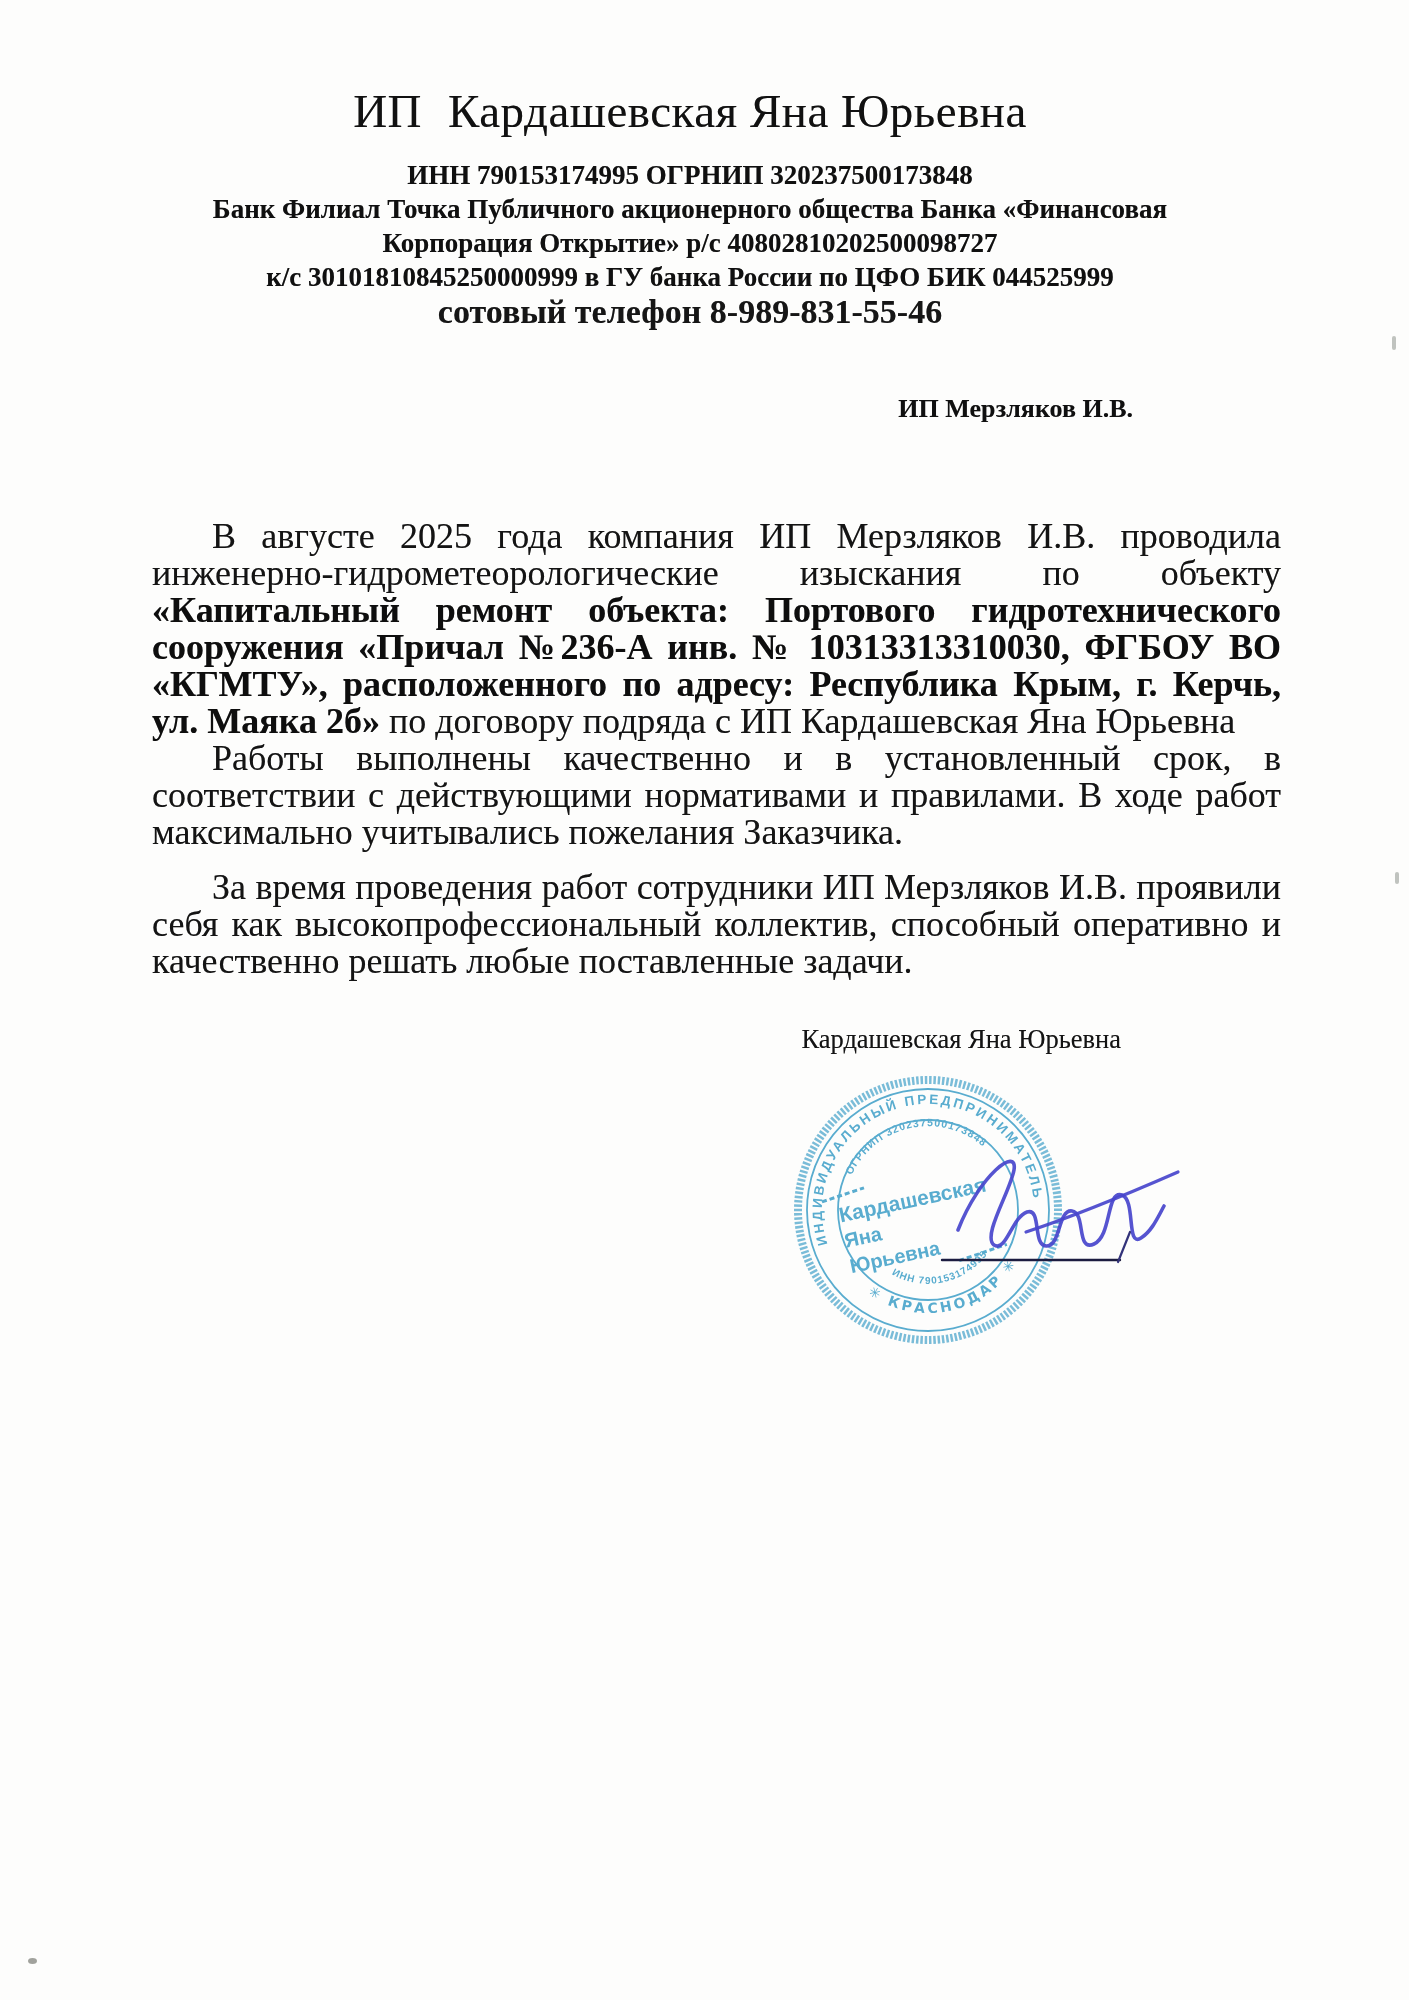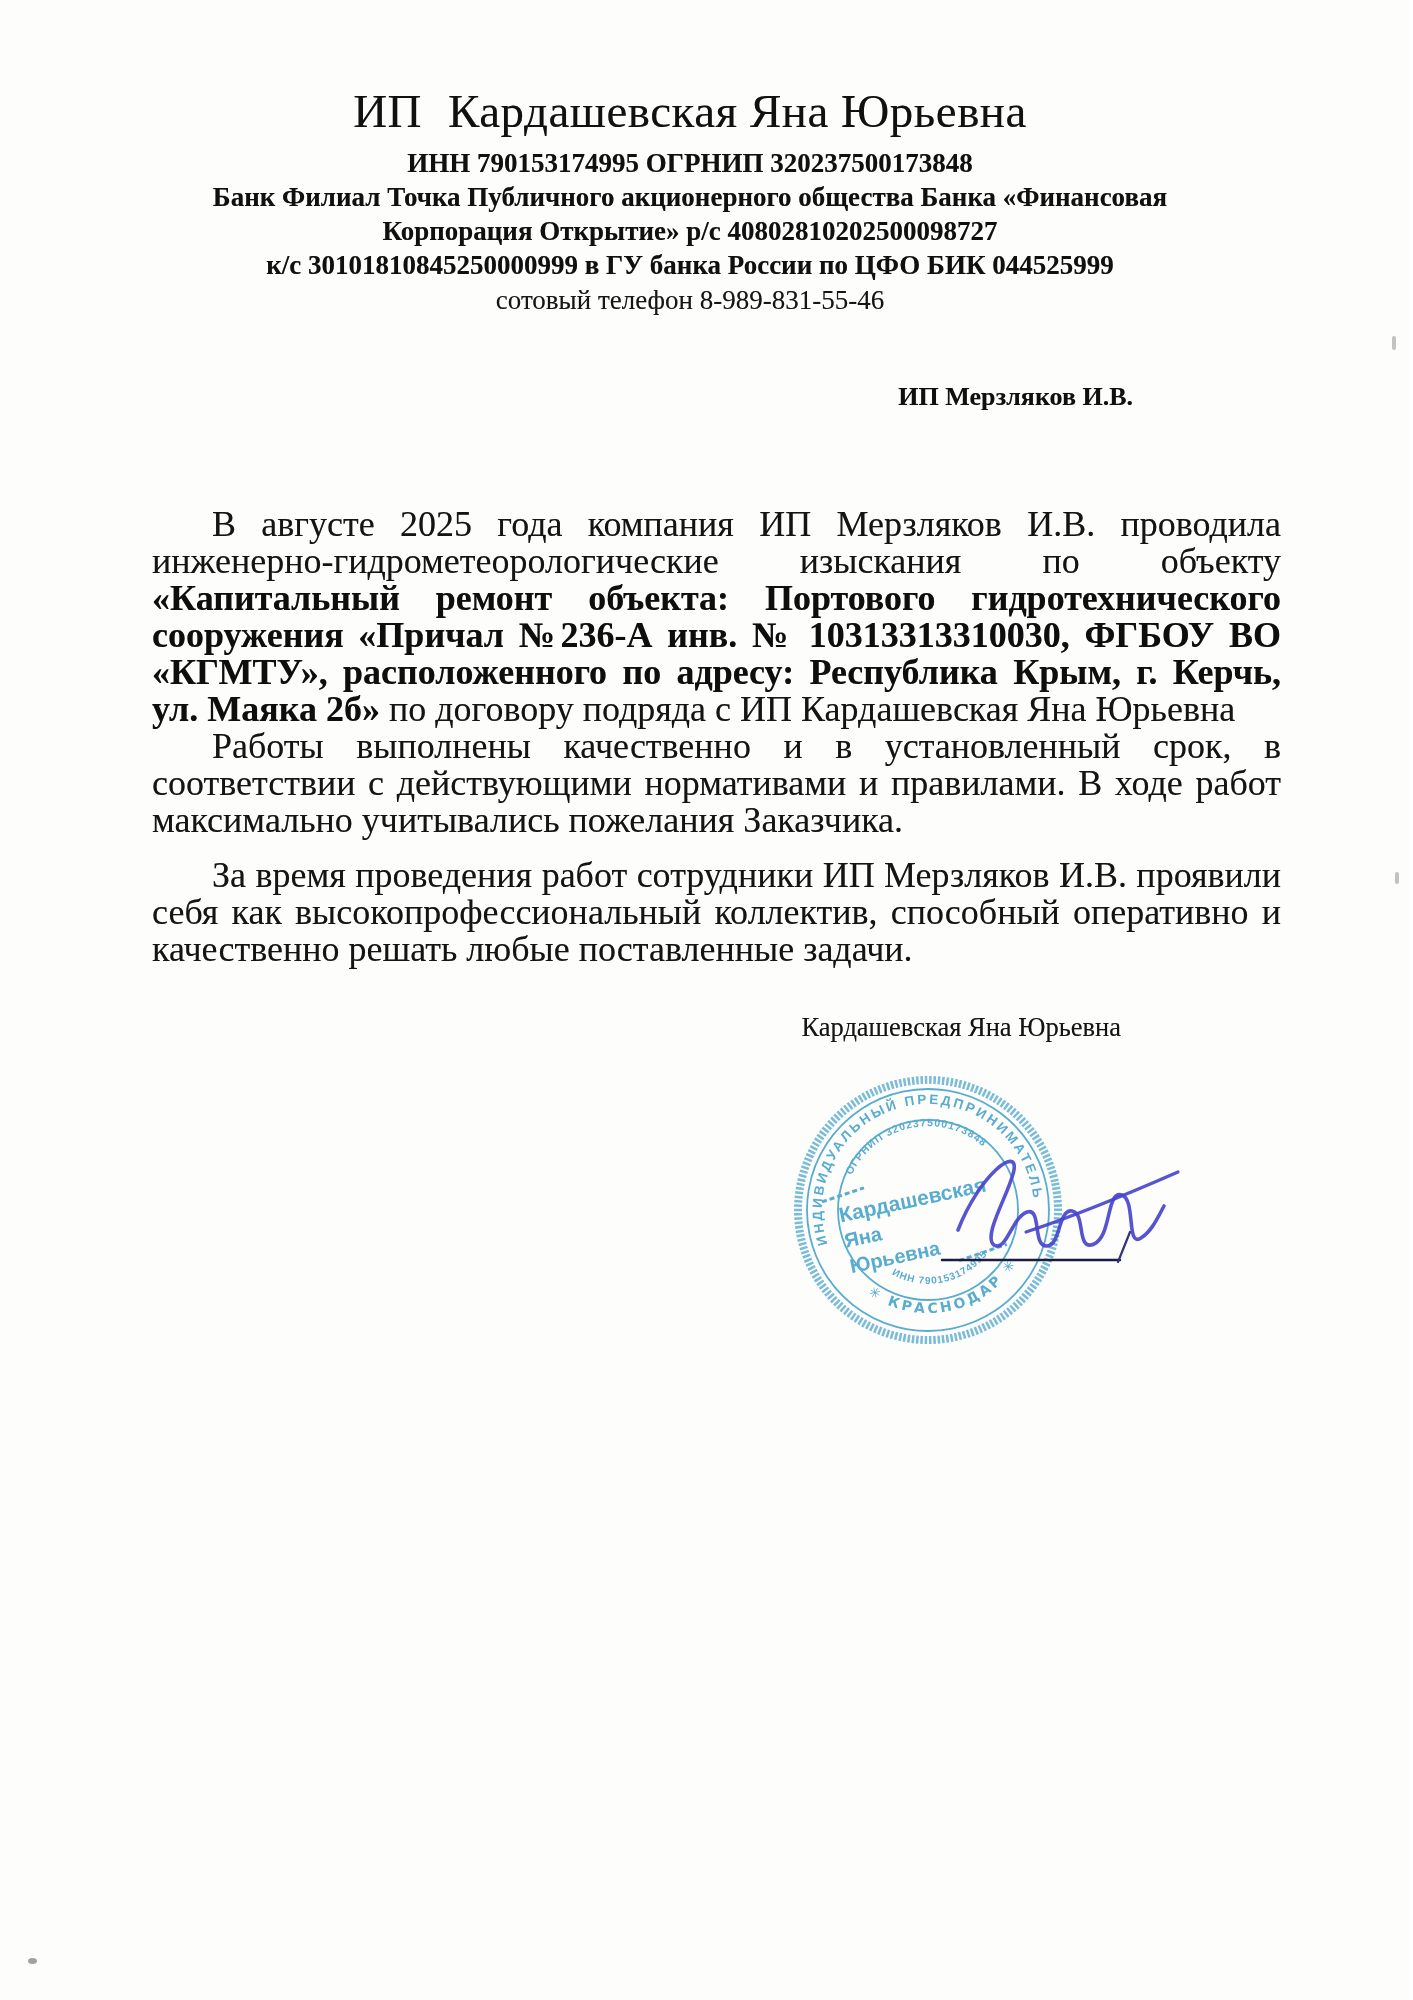--- a/index.html
+++ b/index.html
@@ -21,38 +21,38 @@
     text-align:center;
   }
   .lh-title{
     font-size:47px;
     letter-spacing:.5px;
     color:#111;
     white-space:nowrap;
   }
   .lh-title .title-gap{display:inline-block;width:26px;}
   .lh-info{
-    margin-top:8px;
+    margin-top:20px;
     font-weight:700;
     font-size:27px;
     line-height:34px;
     color:#101010;
   }
   .lh-info .info-line{white-space:nowrap;}
   .lh-email{
     font-family:"Liberation Sans",sans-serif;
     font-weight:700;
     font-size:25px;
     line-height:36px;
     color:#0d0d0d;
   }
   .lh-email .email-addr{text-decoration:underline;text-underline-offset:3px;}
   .lh-phone{
-    font-weight:400;
-    font-size:27px;
+    font-weight:700;
+    font-size:34px;
     line-height:36px;
   }
 
   
   .addressee{
     margin-top:64px;
     text-align:right;
     padding-right:268px;
     font-weight:700;
     font-size:26px;

